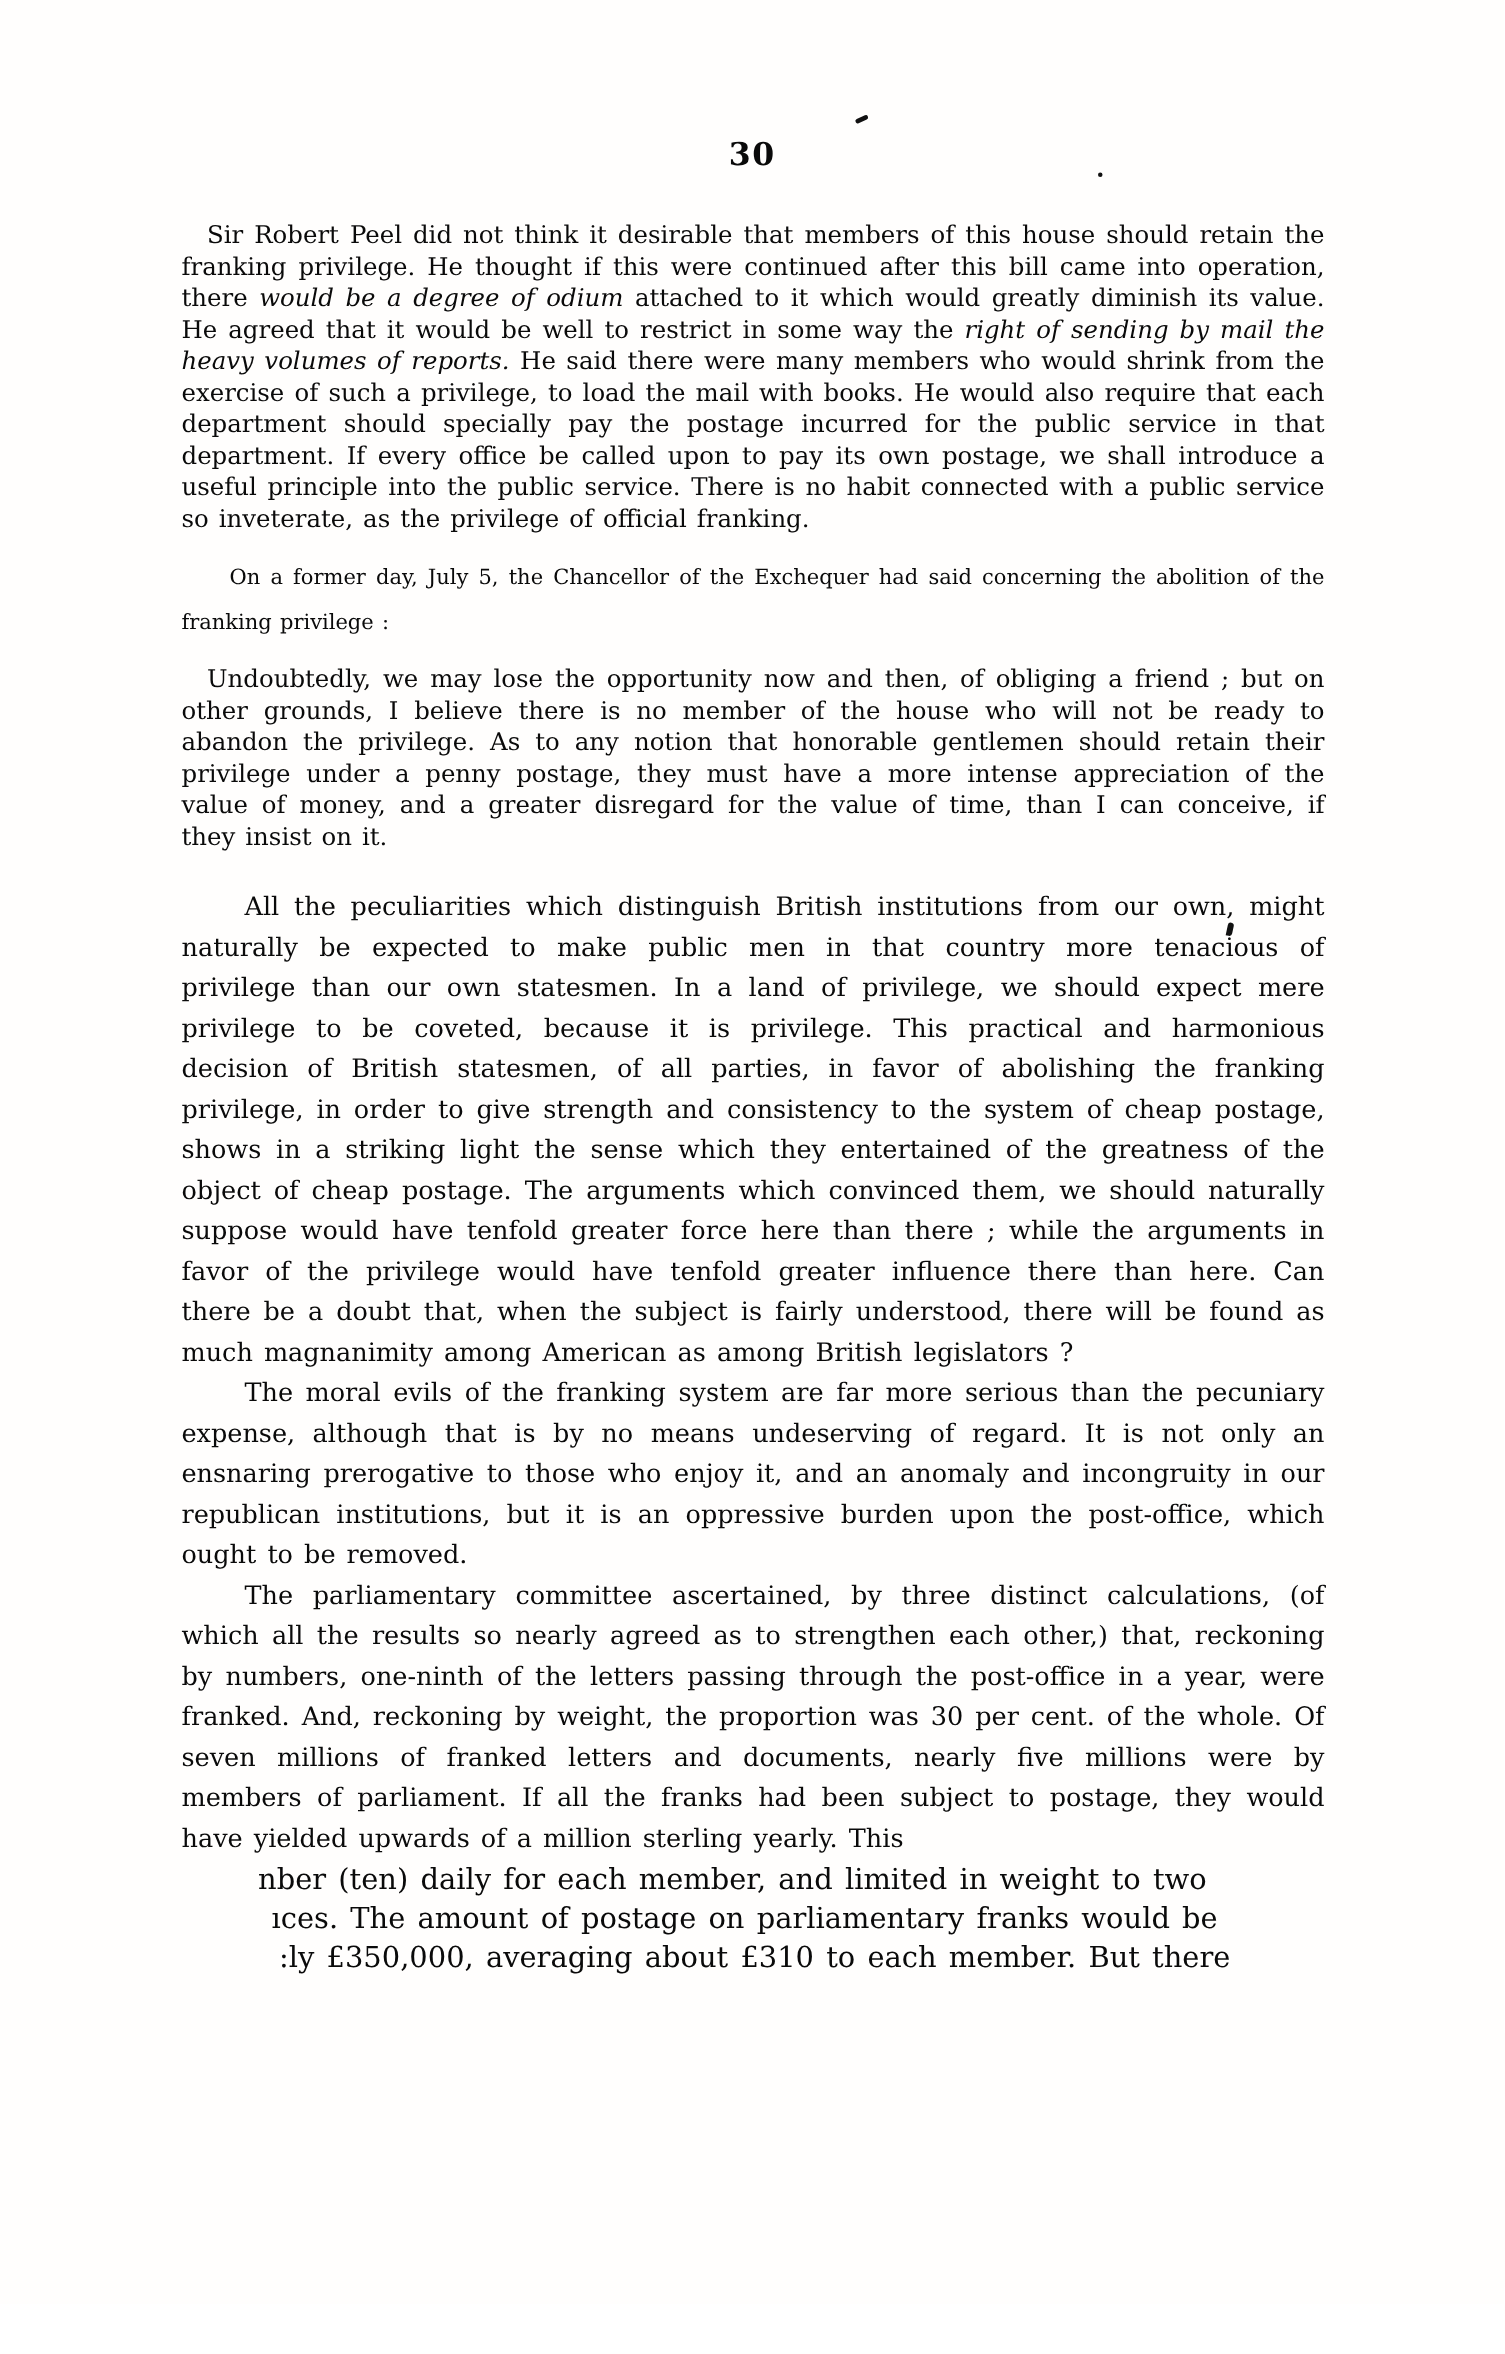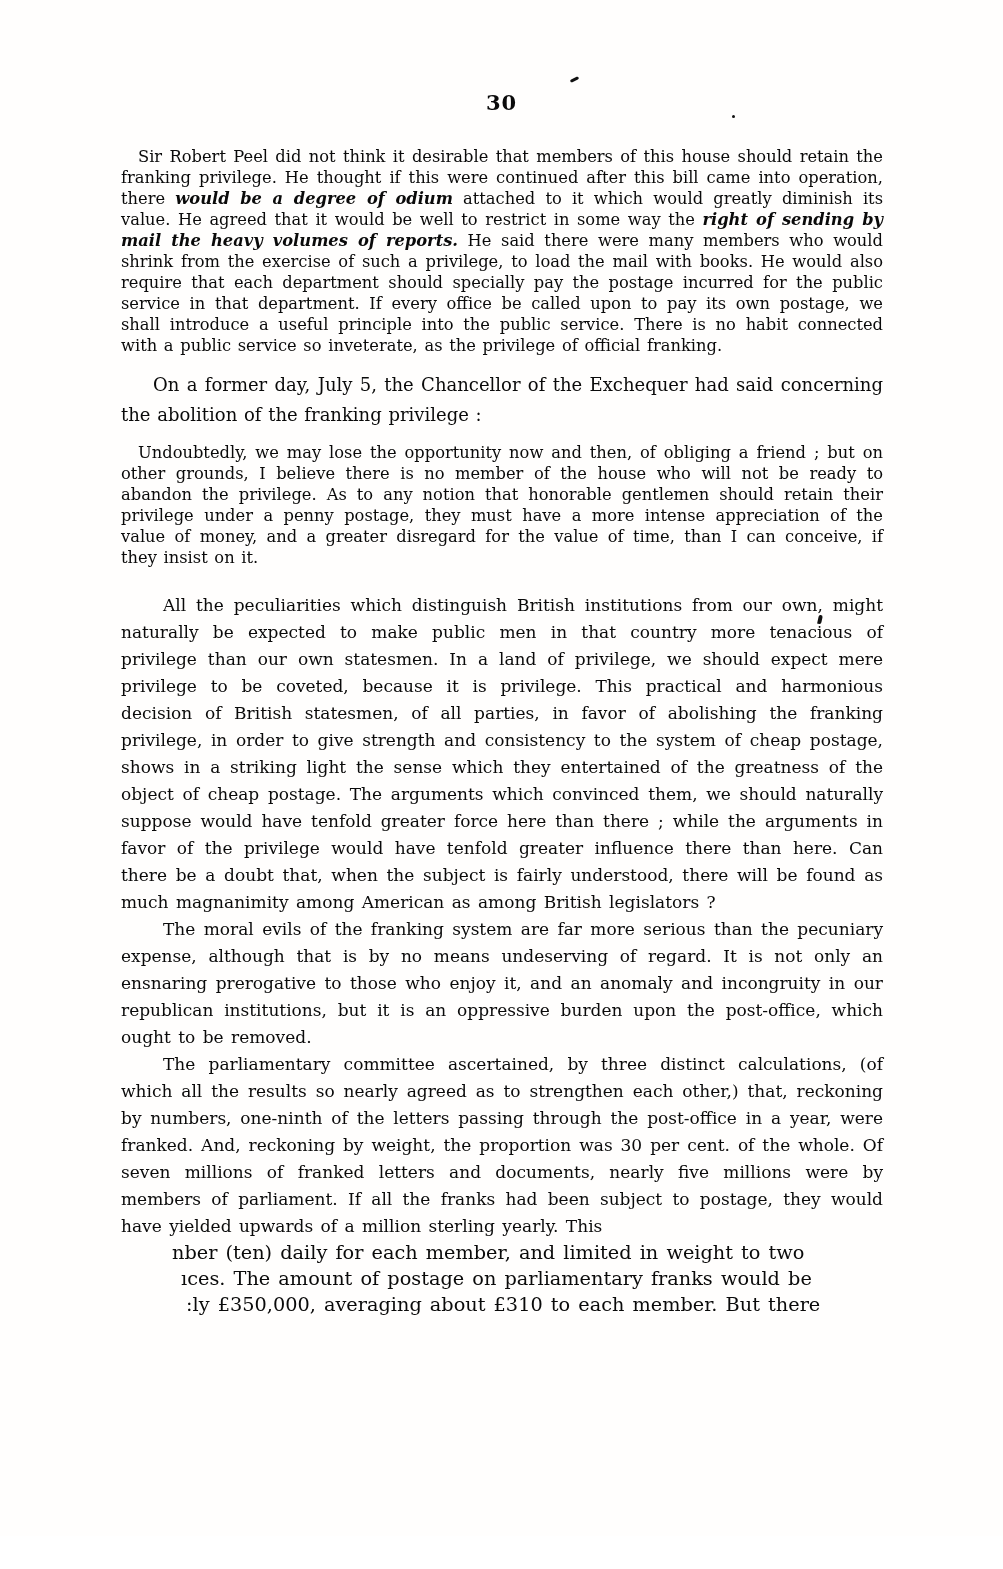--- a/index.html
+++ b/index.html
@@ -31,21 +31,21 @@
   .small-block {
     font-size: 16.3px;
     line-height: 21px;
     text-align: justify;
     word-spacing: 1.5px;
   }
   .small-block p { margin: 0; }
   .ind-sm { text-indent: 17px; }
   .intro-para {
     margin: 14px 0 0 0;
-    font-size: 18px;
+    font-size: 14px;
     line-height: 30px;
     text-align: justify;
     text-indent: 32px;
     word-spacing: 1px;
   }
   .quote-block {
     margin: 12px 0 0 0;
     font-size: 16.3px;
     line-height: 21px;
     text-align: justify;
@@ -60,21 +60,21 @@
     text-indent: 42px;
     word-spacing: 2px;
   }
   .body-para.first { margin-top: 24px; }
   .fragment { margin: 0; font-size: 19.3px; line-height: 26px; word-spacing: 2px; }
   .frag-line { white-space: nowrap; }
   .frag-0 { padding-left: 42px; }
   .frag-1 { padding-left: 51px; }
   .frag-2 { padding-left: 60px; }
   .frag-3 { padding-left: 65px; }
-  em { font-style: italic; font-weight: bold; }
+  em { font-style: italic; }
   
   .artifact { position: absolute; background: #111; }
   .artifact-tick { left: 570px; top: 78px; width: 9px; height: 3px; border-radius: 2px; transform: rotate(-25deg); }
   .artifact-dot { left: 732px; top: 115px; width: 3px; height: 3px; border-radius: 50%; }
   .artifact-comma { left: 818px; top: 615px; width: 4px; height: 9px; border-radius: 2px 2px 2px 0; transform: rotate(12deg); }
 </style>
 </head>
 <body>
 
 <div class="page">

